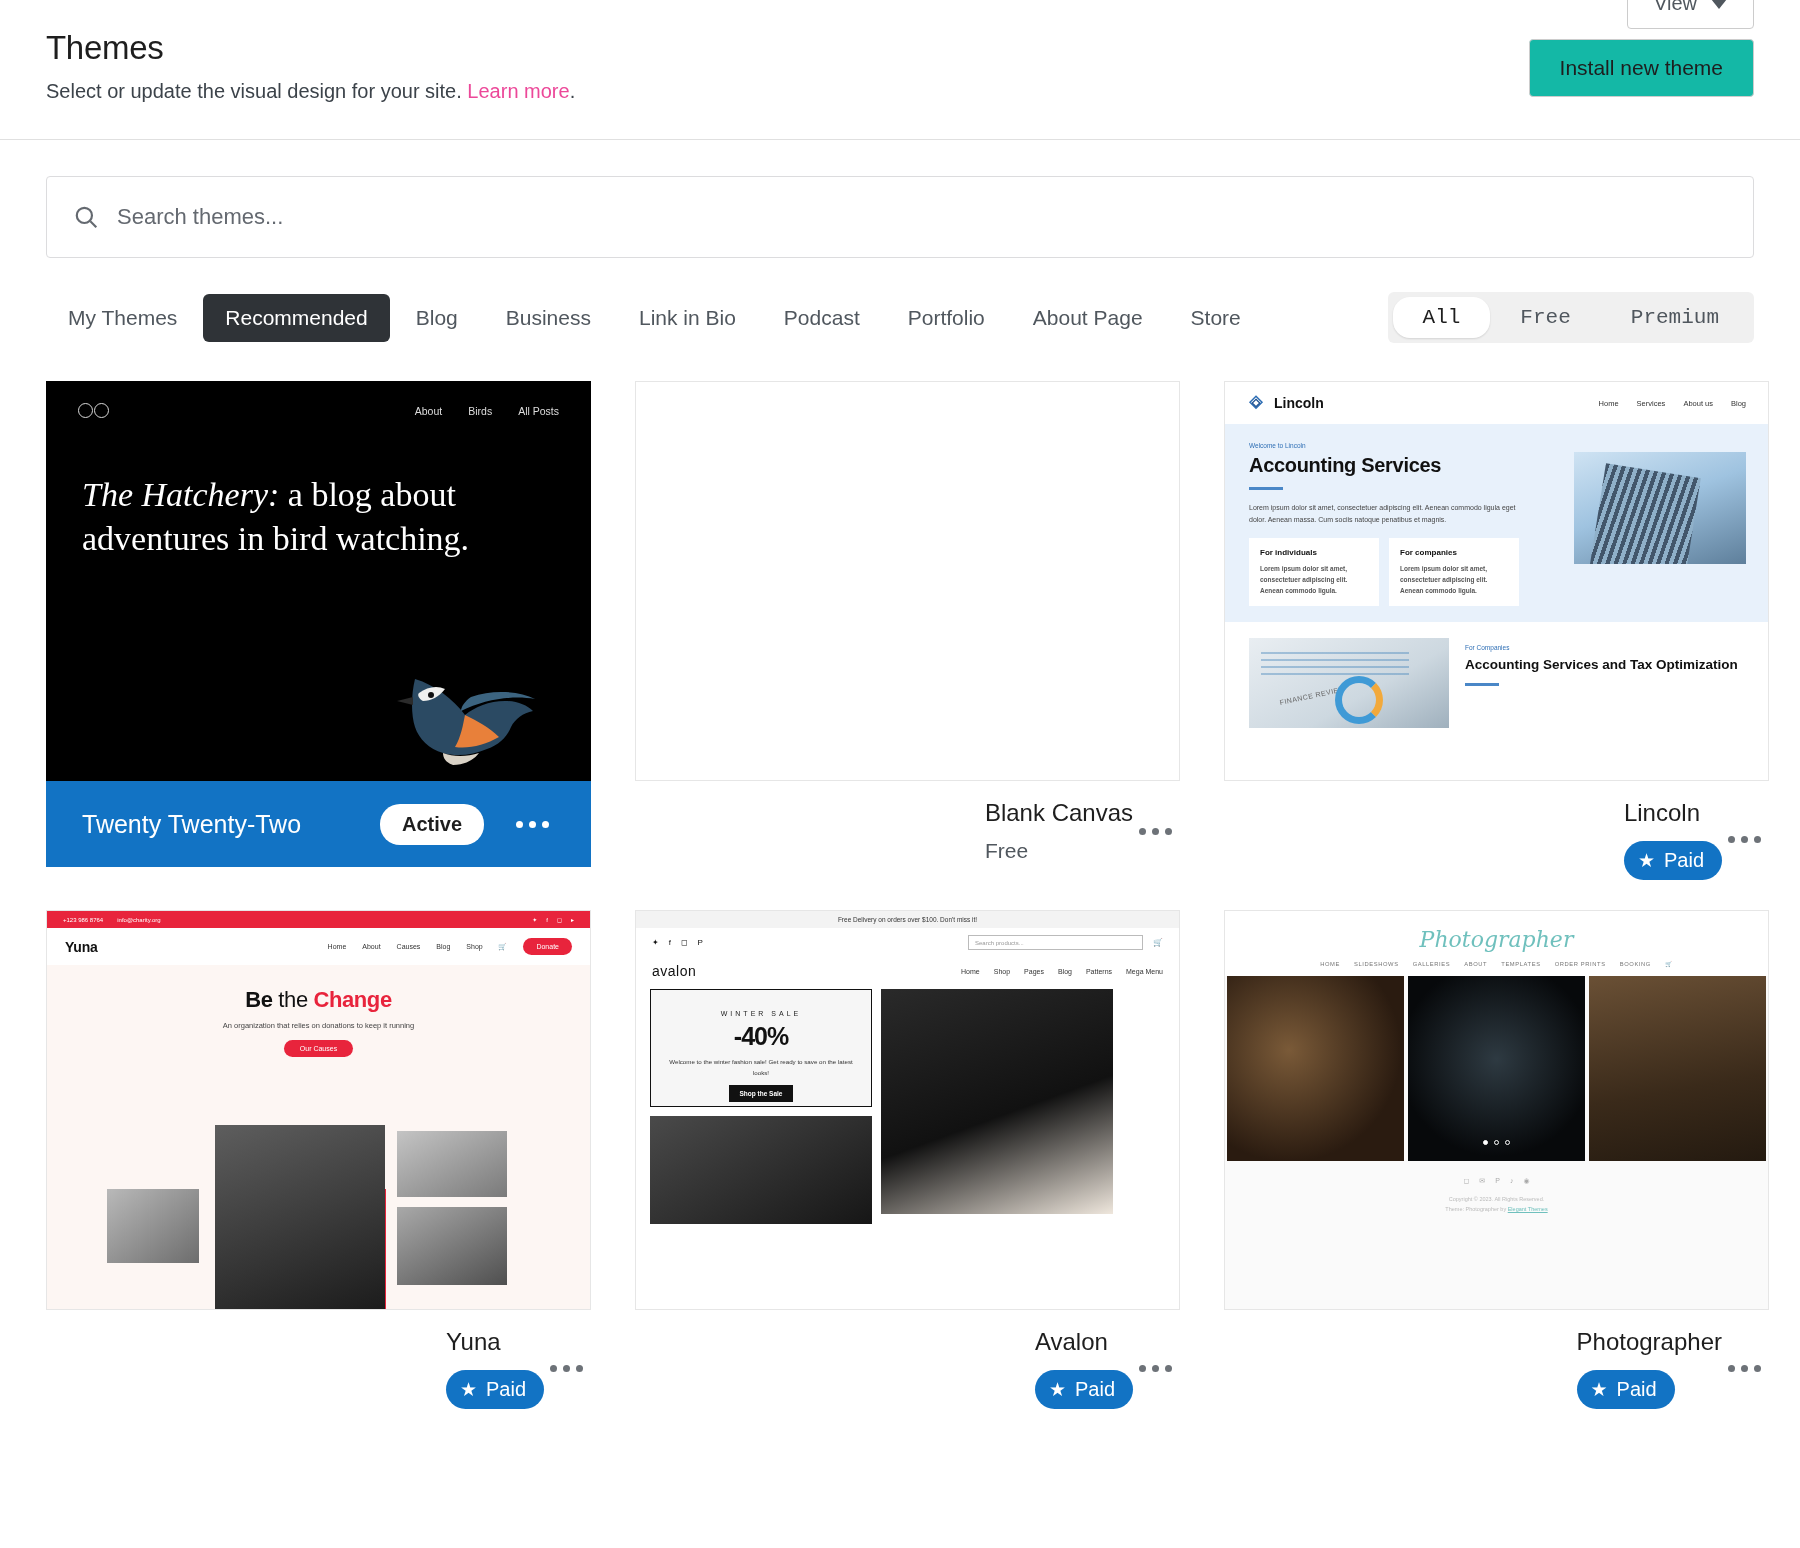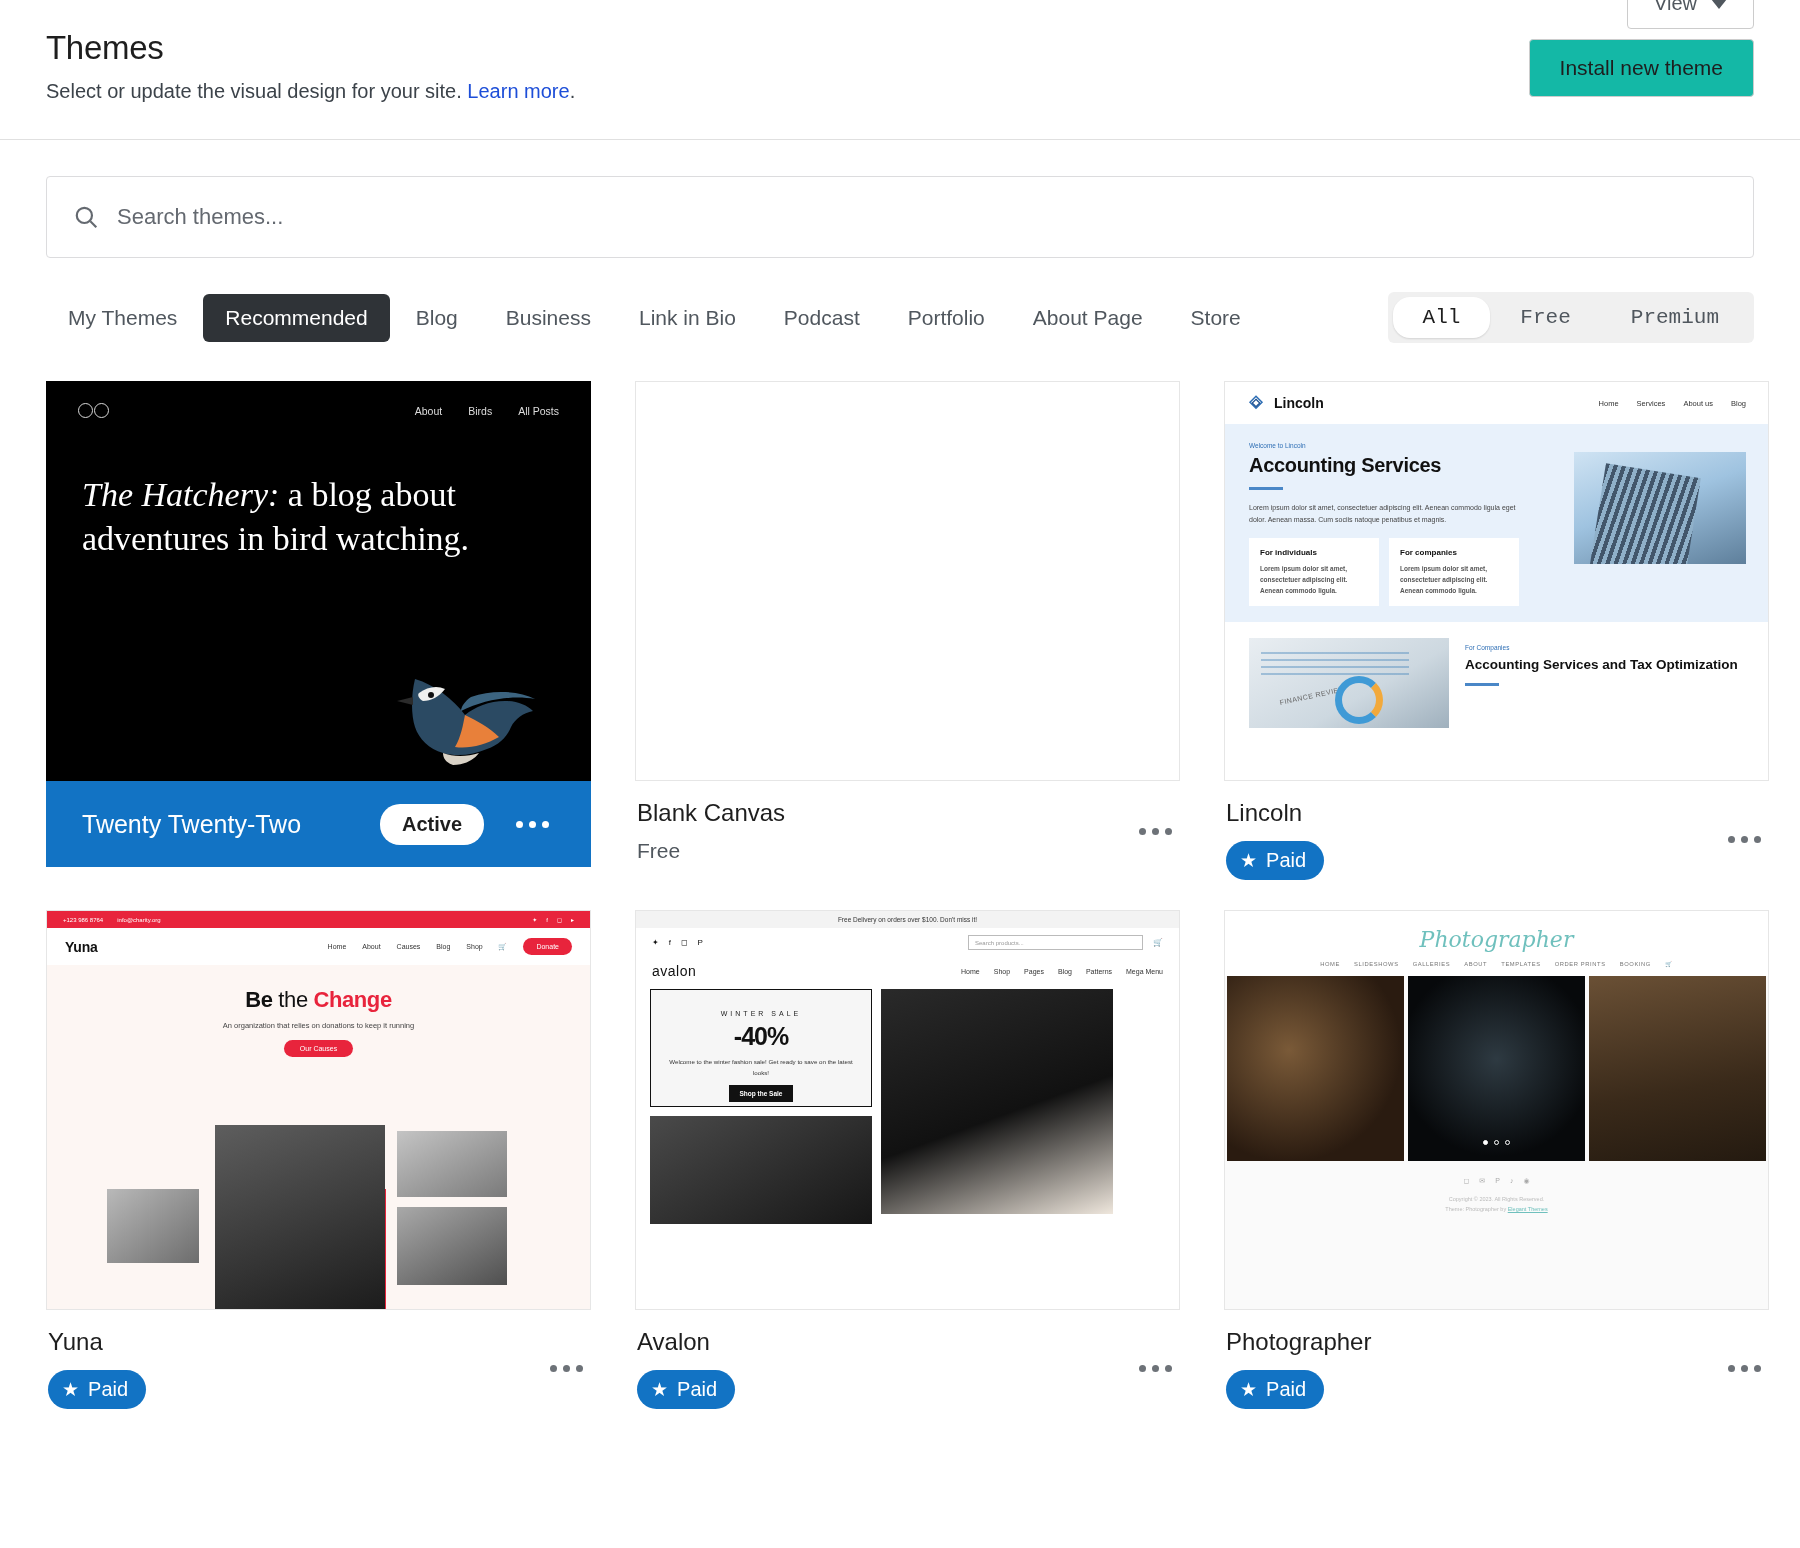--- a/index.html
+++ b/index.html
@@ -18,21 +18,21 @@
     border-bottom: 1px solid #e0e0e0;
     height: 140px;
   }
   .page-title {
     font-size: 33px; font-weight: 400; color: #1e1e1e;
     letter-spacing: -0.3px; line-height: 1.1; margin-top: 12px;
   }
   .page-subtitle {
     margin-top: 14px; font-size: 20px; color: #3c434a; font-weight: 400;
   }
-  .learn-more { color: #1d4ed8; text-decoration: none; }
+  .learn-more { color: #ec4899; text-decoration: none; }
   .header-actions {
     position: absolute; right: 46px; top: -22px;
     display: flex; flex-direction: column; align-items: flex-end; gap: 10px;
   }
   .view-button {
     display: flex; align-items: center; gap: 14px;
     border: 1px solid #ccc; border-radius: 4px; background: #fff;
     padding: 13px 26px; font-size: 20px; color: #50575e;
   }
   .caret-down {
@@ -93,21 +93,21 @@
     padding: 38px 46px 0 46px;
   }
   .theme-card { width: 545px; }
   .thumb {
     width: 545px; height: 400px; overflow: hidden;
     background: #fff; position: relative;
     border: 1px solid #e6e6e6;
   }
   .thumb.noborder { border: none; }
   .card-footer {
-    display: flex; align-items: center; justify-content: space-between;
+    display: flex; align-items: center; justify-content: flex-end;
     padding: 18px 2px 0 2px;
   }
   .card-name { font-size: 24px; color: #1e1e1e; font-weight: 400; }
   .card-sub { font-size: 21px; color: #50575e; margin-top: 12px; }
   .ellipsis {
     display: flex; gap: 6px; align-items: center; padding: 6px; cursor: pointer;
   }
   .ellipsis span { width: 7px; height: 7px; border-radius: 50%; background: #6d7278; }
   .badge {
     display: inline-flex; align-items: center; gap: 9px;

